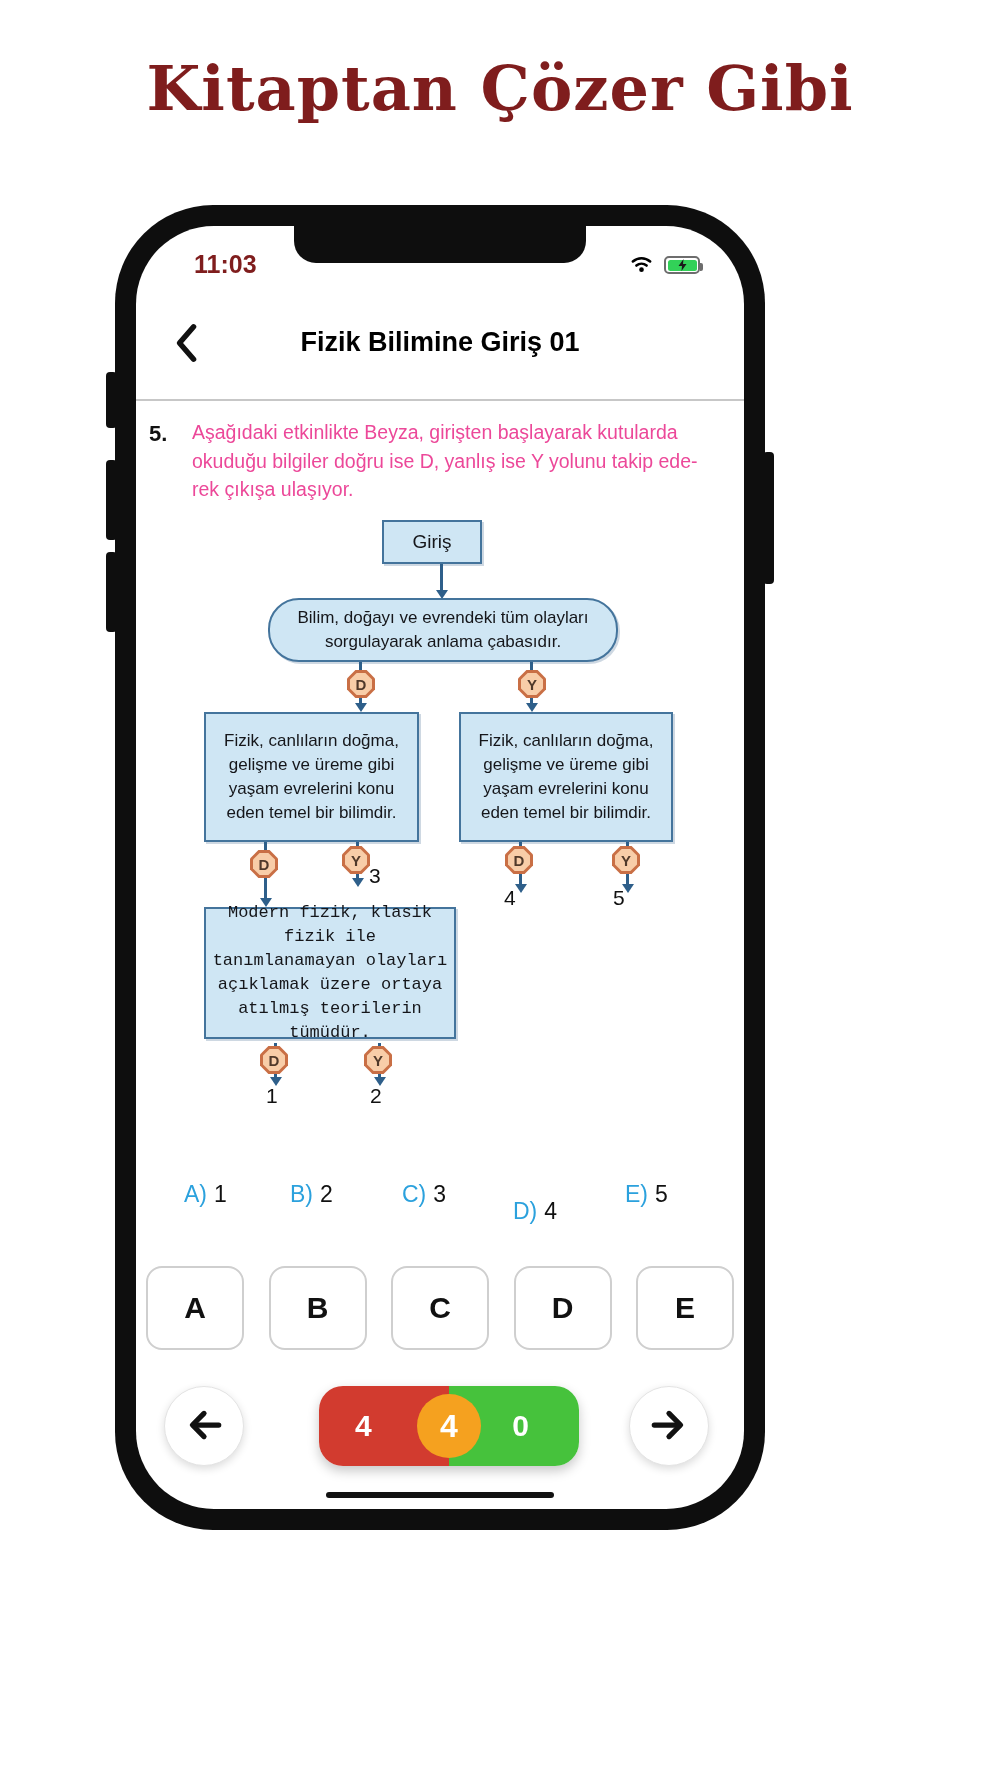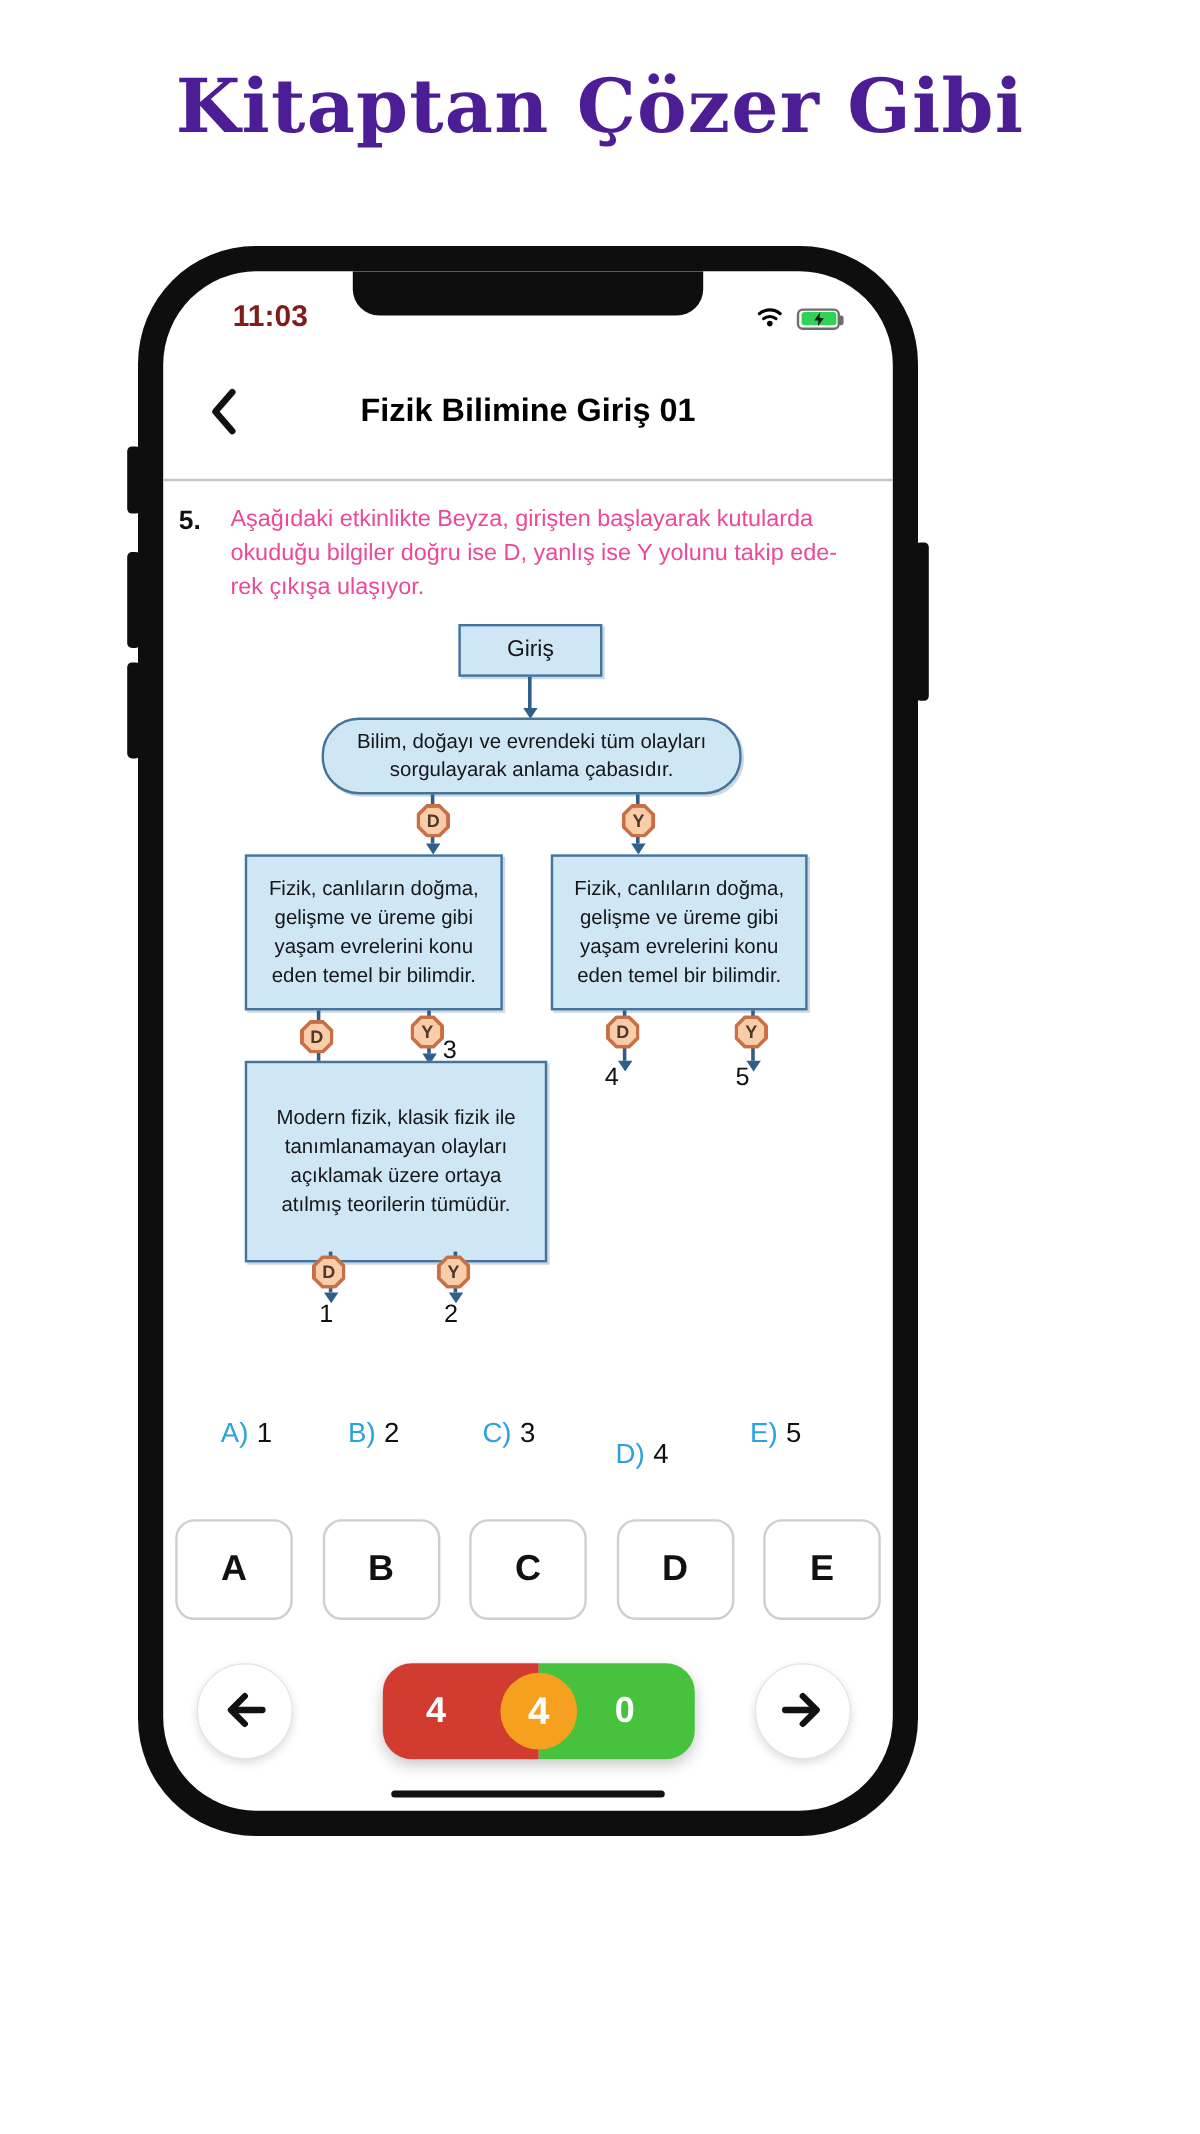--- a/index.html
+++ b/index.html
@@ -2,21 +2,21 @@
 <html><head>
 <meta charset="utf-8">
 <style>
   * { margin:0; padding:0; box-sizing:border-box; }
   body { background:#fff; }
   .canvas { position:relative; width:1000px; height:1778px; background:#ffffff; overflow:hidden;
             font-family:"Liberation Sans", sans-serif; margin:0 auto; }
 
   .headline { position:absolute; top:52px; left:0; right:0; text-align:center;
               font-family:"DejaVu Serif", serif; font-weight:bold; font-size:62px;
-              letter-spacing:1px; color:#4c1d95; }
+              letter-spacing:1px; color:#7f1d1d; }
 
   
   .side-btn { position:absolute; width:11px; background:#0e0e0e; border-radius:4px; }
   .sb-mute  { left:106px; top:372px; height:56px; }
   .sb-vol1  { left:106px; top:460px; height:80px; }
   .sb-vol2  { left:106px; top:552px; height:80px; }
   .sb-power { left:763px; top:452px; height:132px; }
 
   .phone  { position:absolute; left:115px; top:205px; width:650px; height:1325px;
             background:#0e0e0e; border-radius:98px; }
@@ -46,25 +46,25 @@
   
   .qnum  { position:absolute; left:13px; top:195px; font-size:22px; font-weight:bold; color:#111; }
   .qtext { position:absolute; left:56px; top:192px; width:566px; font-size:19.5px;
            line-height:1.47; color:#ec4899; white-space:pre; }
 
   
   .fbox { position:absolute; background:#cfe6f4; border:2px solid #44749c; color:#15161a;
           display:flex; align-items:center; justify-content:center; text-align:center;
           white-space:pre-line; font-size:17px; line-height:1.42;
           box-shadow:2px 2px 0 rgba(60,100,140,0.25); }
-  .fb-start   { left:246px; top:294px; width:120px; height:44px; font-size:19px; }
+  .fb-start   { left:246px; top:294px; width:100px; height:44px; font-size:19px; }
   .fb-science { left:132px; top:372px; width:350px; height:64px;border-radius:31px; }
   .fb-left    { left:68px;  top:486px; width:215px; height:130px; }
   .fb-right   { left:323px; top:486px; width:214px; height:130px; }
-  .fb-modern  { left:68px;  top:658px; width:252px; height:168px; }
+  .fb-modern  { left:68px;  top:681px; width:252px; height:132px;font-family:Liberation Mono, monospace; }
 
   .varrow { position:absolute; width:3px; background:#2e5f8a; }
   .varrow::after { content:""; position:absolute; left:50%; bottom:-9px; transform:translateX(-50%);
                    border:6px solid transparent; border-top:9px solid #2e5f8a; border-bottom:none; }
   .a1 { left:304px; top:338px; height:26px; }
   .a2 { left:223px; top:436px; height:41px; }
   .a3 { left:394px; top:436px; height:41px; }
   .a4 { left:128px; top:616px; height:56px; }
   .a5 { left:220px; top:616px; height:36px; }
   .a6 { left:383px; top:616px; height:42px; }

